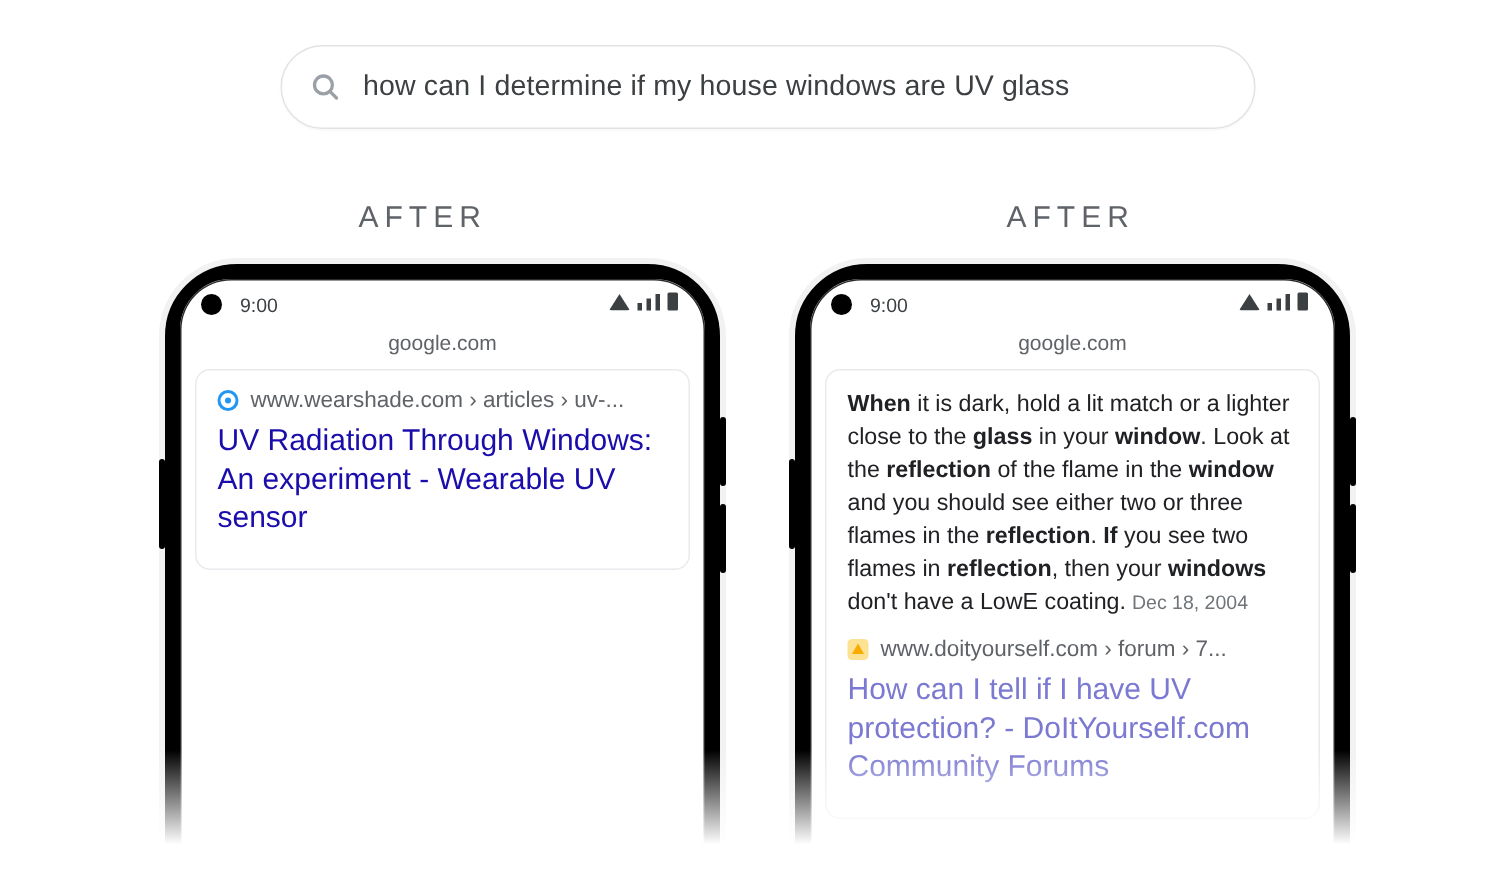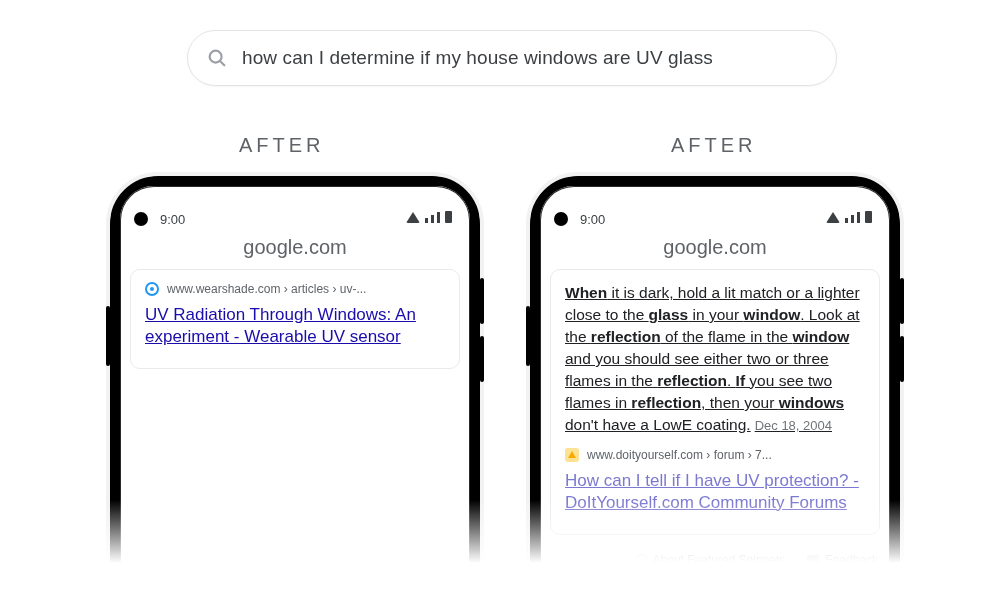--- a/index.html
+++ b/index.html
@@ -35,47 +35,47 @@
     border:4px solid #f2f2f2; border-radius:52px; pointer-events:none;
   }
   
   .side-btn{ position:absolute; background:#000; border-radius:3px; }
   .side-btn.r1{ right:-14px; top:92px;  width:4px; height:46px; }
   .side-btn.r2{ right:-14px; top:150px; width:4px; height:46px; }
   .side-btn.l1{ left:-14px;  top:120px; width:4px; height:60px; }
 
   .phone-inner { position: absolute; top: 10px; left: 10px; right: 10px; height: 394px; overflow: hidden; border-top-left-radius: 34px; border-top-right-radius: 34px; }
 
-  .status-row { height: 34px; display: flex; align-items: center; padding: 0 18px 0 12px; position: relative; margin-top: 16px; }
+  .status-row { height: 34px; display: flex; align-items: center; padding: 0 18px 0 12px; position: relative; }
   .camera-dot { width: 14px; height: 14px; border-radius: 50%; background: #000; margin-right: 12px; margin-left: 2px; }
   .clock { font-size: 13px; color: #3c4043; font-weight: 500; }
   .status-icons { position: absolute; right: 18px; top: 9px; display: flex; align-items: flex-end; gap: 3px; }
   .sig-bar { width: 3px; background:#3c4043; display:inline-block; }
   .sig-bar.b1{height:5px} .sig-bar.b2{height:8px} .sig-bar.b3{height:11px}
   .wifi-tri{ width:0; height:0; border-left:7px solid transparent; border-right:7px solid transparent; border-bottom:11px solid #3c4043; margin-right:2px; border-radius:2px;}
   .batt{ width:7px; height:12px; background:#3c4043; border-radius:1px; margin-left:2px;}
 
-  .addr-row { text-align: center; font-size: 20px; color: #5f6368; padding-bottom: 10px; }
+  .addr-row { text-align: center; font-size: 14px; color: #5f6368; padding-bottom: 10px; }
 
   .result-card {
     margin: 0 10px; border: 1px solid #e8eaed; border-radius: 10px; padding: 12px 14px 14px;
     background: #fff;
   }
-  .favicon-row { display: flex; align-items: center; gap: 8px; font-size: 12px; color: #5f6368; margin-bottom: 8px; line-height: 1; }
+  .favicon-row { display: flex; align-items: center; gap: 8px; font-size: 15px; color: #5f6368; margin-bottom: 8px; line-height: 1; }
   .favicon { width: 14px; height: 14px; border-radius: 3px; display:inline-flex; align-items:center; justify-content:center; }
   .fav-blue { border: 2px solid #2196f3; border-radius:50%; position:relative; }
   .fav-blue::after{ content:""; width:4px; height:4px; background:#2196f3; border-radius:50%; }
   .fav-yellow { background:#fde293; border-radius:3px; position:relative; }
   .fav-yellow::after{ content:""; position:absolute; left:3px; top:3px; width:0; height:0; border-left:4px solid transparent; border-right:4px solid transparent; border-bottom:7px solid #f9ab00; }
 
-  .result-title { font-size: 17px; color: #1a0dab; line-height: 1.28; margin-bottom: 6px; text-decoration: underline; }
+  .result-title { font-size: 20px; color: #1a0dab; line-height: 1.28; margin-bottom: 6px; }
   .result-title.visited { color: #7b79d1; }
   .result-snippet { font-size: 13px; color: #4d5156; line-height: 1.42; }
 
-  .snippet-big { font-size: 15.5px; color: #202124; line-height: 1.42; margin-bottom: 12px; text-decoration: underline; }
+  .snippet-big { font-size: 15.5px; color: #202124; line-height: 1.42; margin-bottom: 12px; }
   .snippet-big b { font-weight: 700; }
   .snippet-date { color: #70757a; font-size: 13px; margin-left: 4px; }
 
   .footer-row{
     display:flex; justify-content:flex-end; gap:22px; align-items:center;
     font-size:12px; color:#80868b; margin:10px 12px 0; padding-top:8px;
   }
   .footer-row .fi{ display:inline-flex; align-items:center; gap:6px;}
   .q-icon{ width:12px; height:12px; border:1.5px solid #bdc1c6; border-radius:50%; }
   .fb-icon{ width:12px; height:10px; background:#bdc1c6; border-radius:1px; position:relative;}

